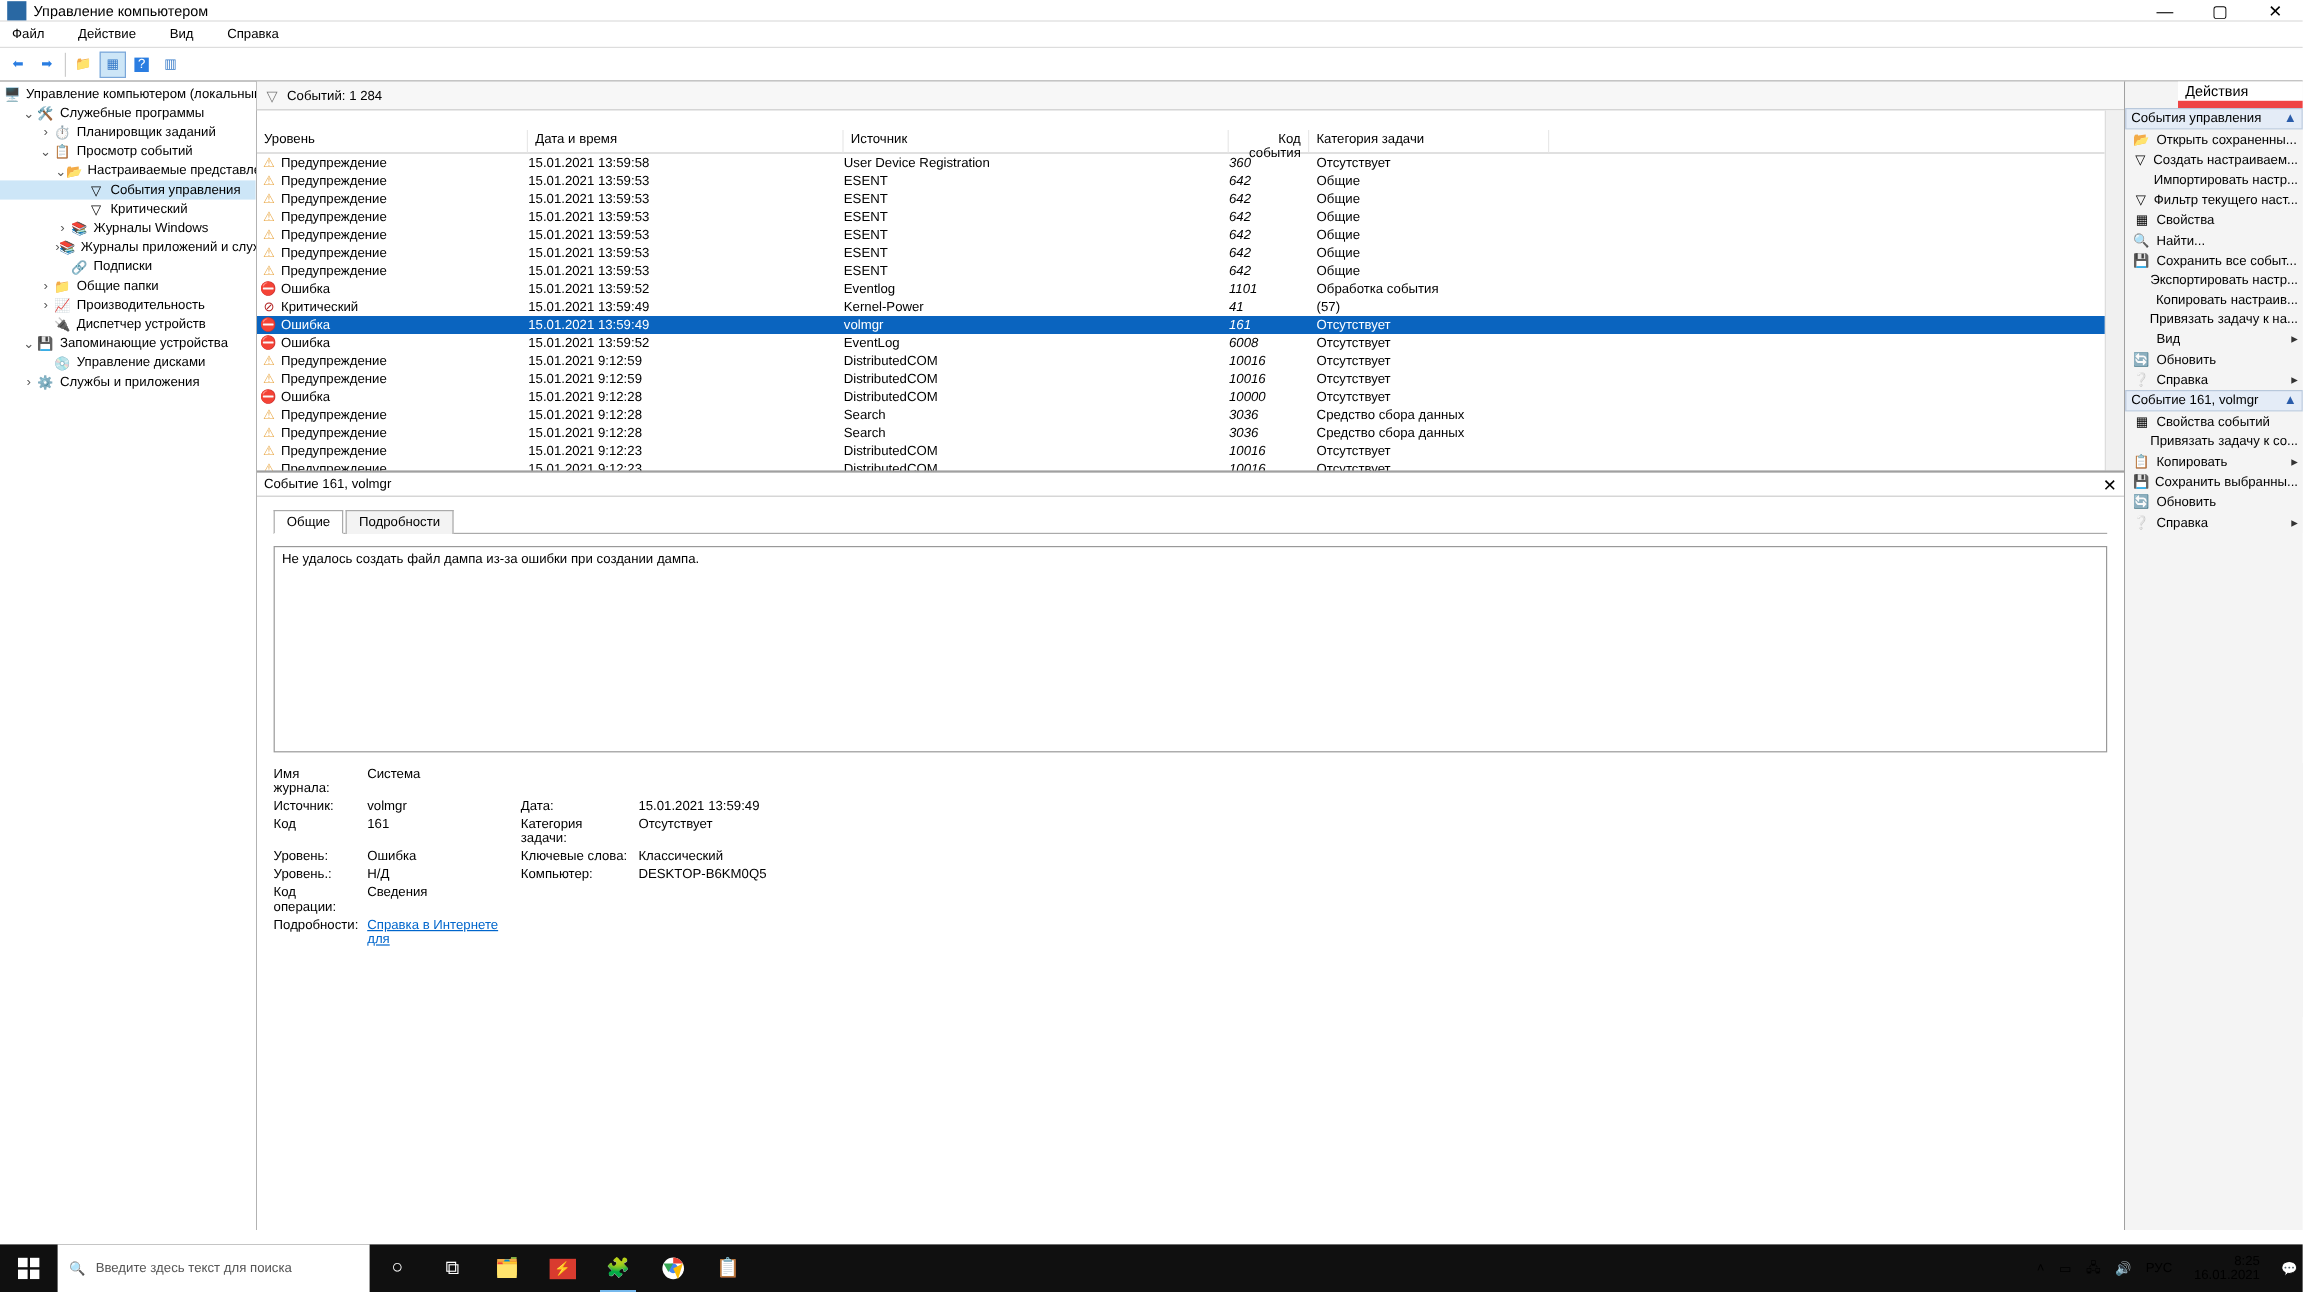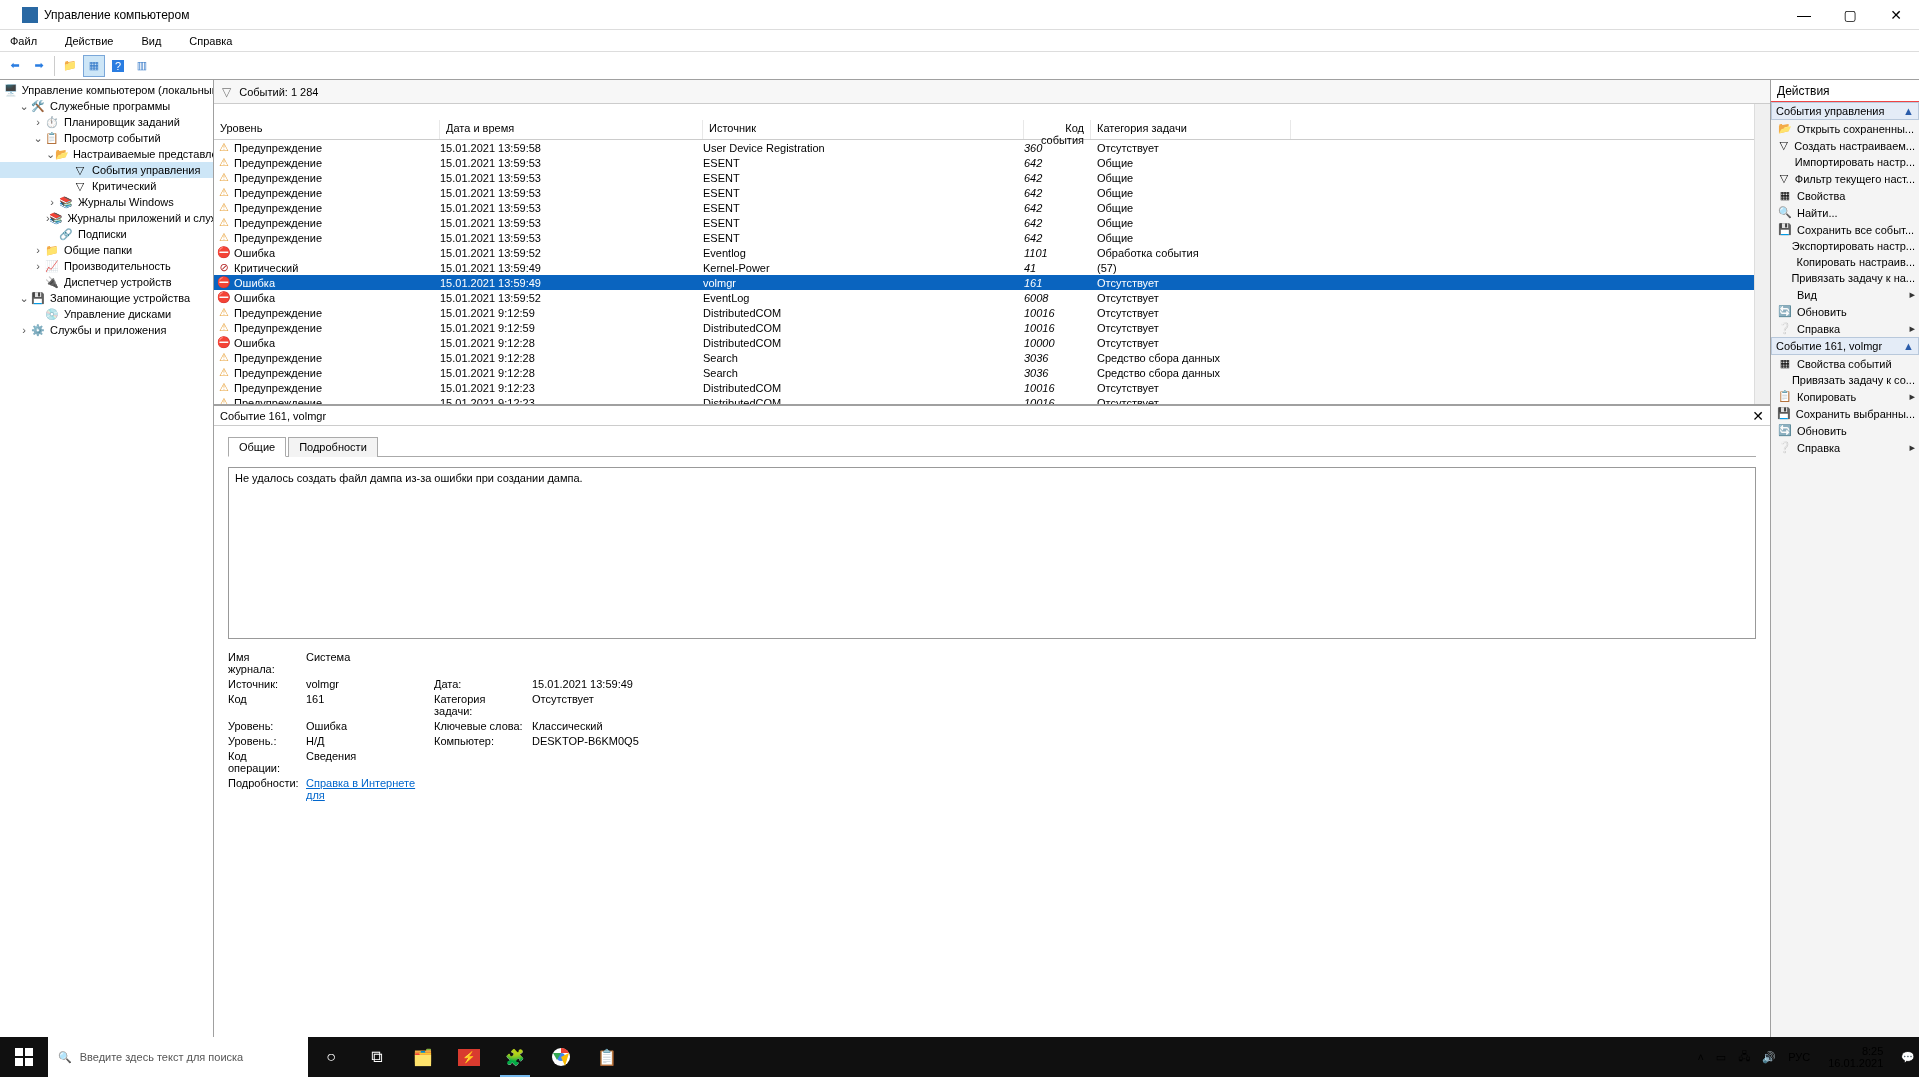--- a/index.html
+++ b/index.html
@@ -1,17 +1,17 @@
 <!DOCTYPE html>
 <html><head>
 <meta charset="utf-8">
 <style>
 * { margin:0; padding:0; box-sizing:border-box; font-family:"Segoe UI",Tahoma,sans-serif; font-size:11px; color:#000;}
 body { background:#fff; width:1919px; height:1077px; overflow:hidden; position:relative;}
-.titlebar { height:30px; background:#fff; display:flex; align-items:center; padding-left:22px; border-bottom:1px solid #ddd;}
+.titlebar { height:18px; background:#fff; display:flex; align-items:center; padding-left:6px; border-bottom:1px solid #ddd;}
 .titlebar .app-icon { width:16px; height:16px; background:#2968a3; margin-right:6px;}
 .titlebar .title { flex:1; font-size:12px;}
 .titlebar .win-btn { width:46px; height:30px; display:flex; align-items:center; justify-content:center; font-size:14px; color:#000;}
 .menubar { height:22px; display:flex; align-items:center; padding-left:4px; gap:16px; border-bottom:1px solid #ddd;}
 .menubar .menu-item { padding:2px 6px;}
 .toolbar { height:28px; display:flex; align-items:center; gap:2px; padding-left:4px; border-bottom:1px solid #a0a0a0;}
 .toolbar .tbtn { width:22px; height:22px; display:flex; align-items:center; justify-content:center; border:1px solid transparent;}
 .toolbar .tbtn.sel { border:1px solid #7aa7d9; background:#cde6f7;}
 .toolbar .sep { width:1px; height:20px; background:#ccc; margin:0 2px;}
 .main { display:flex; height:calc(100% - 30px - 22px - 28px - 40px); }
@@ -41,21 +41,21 @@
 .detail-title .close-x{ margin-left:auto; font-size:14px; cursor:pointer;}
 .detail-body { flex:1; padding:10px 14px; overflow:auto;}
 .tabs { display:flex; border-bottom:1px solid #aaa; margin-bottom:10px;}
 .tab { padding:3px 10px; border:1px solid #aaa; border-bottom:none; background:#f3f3f3; margin-right:2px; position:relative; top:1px; cursor:pointer;}
 .tab.active { background:#fff; border-bottom:1px solid #fff;}
 .msg-box { border:1px solid #999; padding:4px 6px; height:172px; margin-bottom:12px;}
 .meta-grid { display:grid; grid-template-columns:70px 120px 90px 200px; row-gap:3px; column-gap:8px;}
 .meta-grid .lbl { color:#000;}
 .meta-link { color:#0066cc; text-decoration:underline;}
 .right-pane { width:148px; background:#f4f4f4; display:flex; flex-direction:column;}
-.right-pane .rp-title { height:22px; background:#fff; border-bottom:1px solid #ef4444; display:flex; align-items:center; padding-left:6px; font-size:12px;}
+.right-pane .rp-title { height:22px; background:#fff; border-bottom:6px solid #ef4444; display:flex; align-items:center; padding-left:6px; font-size:12px;margin-left:44px;}
 .rp-section-head { background:#e4ecf7; border:1px solid #b8c8db; padding:2px 4px; font-size:11px; display:flex; align-items:center;}
 .rp-section-head .collapse { margin-left:auto; color:#2a5caa;}
 .rp-item { display:flex; align-items:center; padding:2px 4px 2px 6px; gap:4px; background:#f4f4f4; white-space:nowrap; overflow:hidden; text-overflow:ellipsis;}
 .rp-item .ricon { width:16px; text-align:center;}
 .rp-item .arr { margin-left:auto; color:#333;}
 .taskbar { position:absolute; left:0; right:0; bottom:0; height:40px; background:#101010; display:flex; align-items:center; color:#fff;}
 .taskbar .start { width:48px; height:40px; display:flex; align-items:center; justify-content:center;}
 .taskbar .search { flex:0 0 260px; height:40px; background:#fff; display:flex; align-items:center; padding-left:10px; gap:8px; color:#666;}
 .taskbar .tb-icon { width:46px; height:40px; display:flex; align-items:center; justify-content:center; color:#fff; font-size:16px; position:relative;}
 .taskbar .tb-icon.active::after{content:""; position:absolute; bottom:0; left:8px; right:8px; height:2px; background:#76b9ed;}

